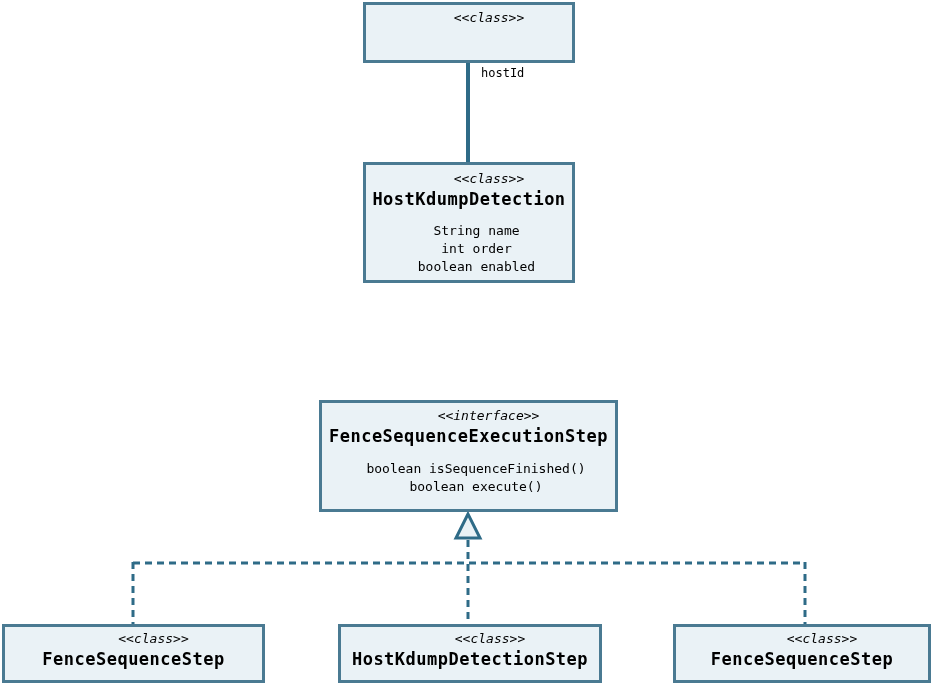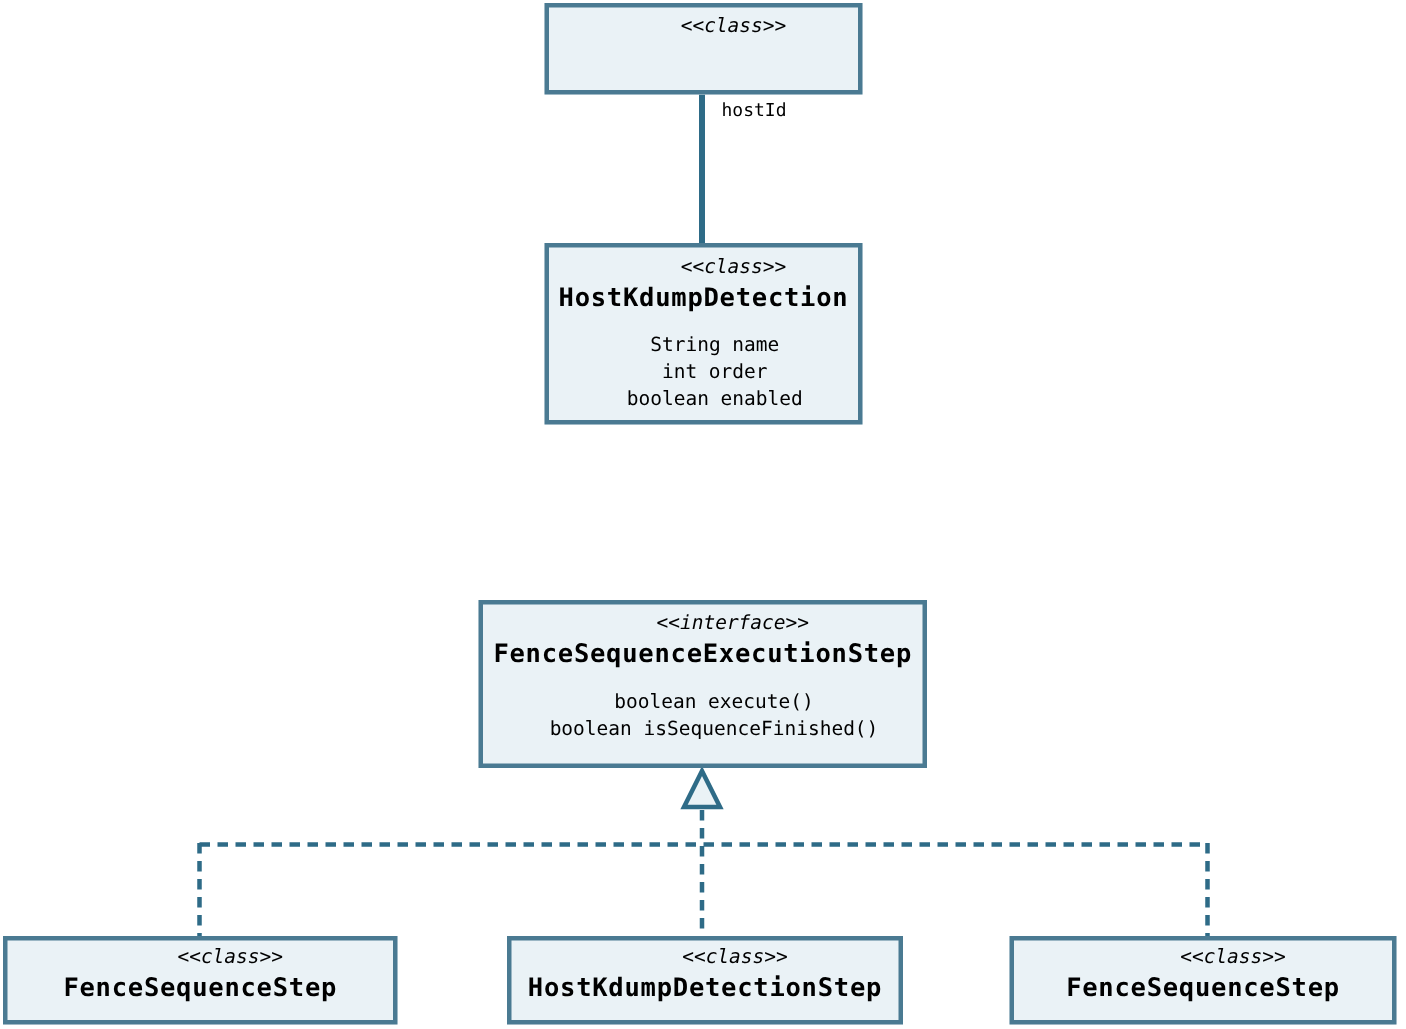--- a/index.html
+++ b/index.html
@@ -100,22 +100,22 @@
       <div>String name</div>
       <div>int order</div>
       <div>boolean enabled</div>
     </div>
   </div>
 
   <div id="box-iface" class="class-box">
     <div class="stereotype">&lt;&lt;interface&gt;&gt;</div>
     <div class="class-name">FenceSequenceExecutionStep</div>
     <div class="members">
+      <div>boolean isSequenceFinished()</div>
       <div>boolean execute()</div>
-      <div>boolean isSequenceFinished()</div>
     </div>
   </div>
 
   <div id="box-ssh" class="class-box">
     <div class="stereotype">&lt;&lt;class&gt;&gt;</div>
     <div class="class-name">FenceSequenceStep</div>
   </div>
 
   <div id="box-hkds" class="class-box">
     <div class="stereotype">&lt;&lt;class&gt;&gt;</div>

